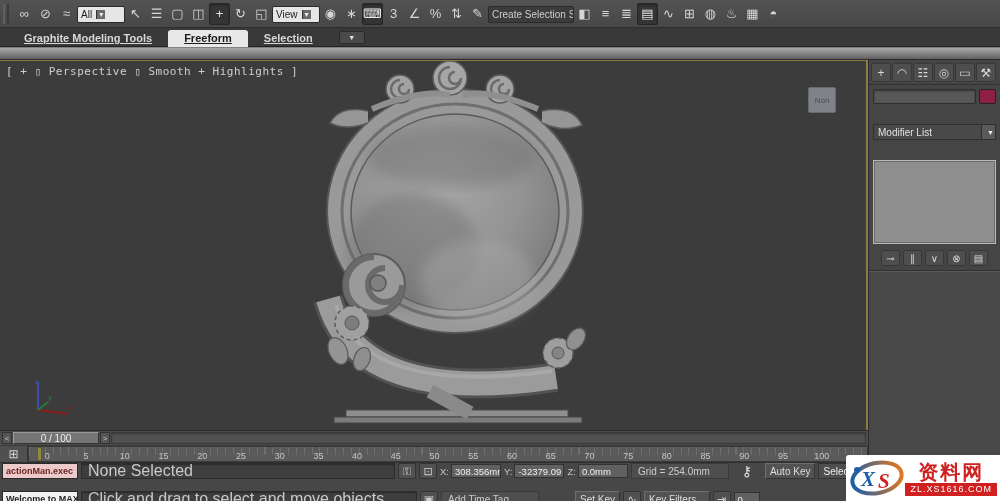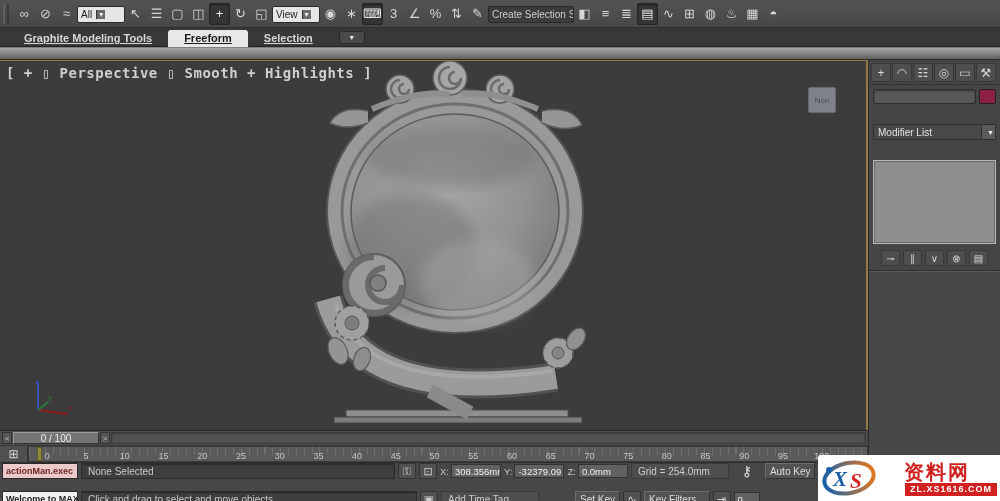--- a/index.html
+++ b/index.html
@@ -20,21 +20,21 @@
   .ribbon-tabs { height:19px; background:#383838; display:flex; align-items:flex-end; padding-left:8px; gap:2px; border-bottom:1px solid #222; }
   .rtab { font-size:11px; font-weight:bold; color:#d8d8d8; padding:2px 16px 3px; border-radius:3px 3px 0 0;text-decoration:underline; }
   .rtab.active { background:#e8e8e8; color:#1a1a1a; }
   .rtab-overflow { width:26px; height:13px; margin:0 0 2px 8px; background:#4a4a4a; border:1px solid #2b2b2b; border-radius:3px; color:#e8e8e8; font-size:7px; display:flex; align-items:center; justify-content:center; }
   .ribbon-strip { height:13px; background:linear-gradient(#a8a8a8,#616161); border-top:1px solid #808080; border-bottom:1px solid #2a2a2a; }
 
   
   .main { display:flex; height:402px; }
   .vp-col { display:flex; flex-direction:column; width:868px; }
   .viewport { position:relative; height:370px; background:#3c3c3c; border-top:1px solid #8f7c44; border-right:2px solid #8f7c44; overflow:hidden; }
-  .vp-label { position:absolute; left:6px; top:4px; font-family:"DejaVu Sans Mono", monospace; font-size:14px; color:#cfcfcf; letter-spacing:0.5px;font-weight:bold; }
+  .vp-label { position:absolute; left:6px; top:4px; font-family:"DejaVu Sans Mono", monospace; font-size:11px; color:#cfcfcf; letter-spacing:0.5px; }
   .vp-float-btn { position:absolute; right:30px; top:26px; width:28px; height:26px; background:#8b9097; opacity:.85; border:1px solid #6f747a; border-radius:2px; font-size:8px; color:#4a4e54; display:flex; align-items:center; justify-content:center; }
   .axis-tripod { position:absolute; left:28px; bottom:14px; }
 
   
   .cmd-panel { width:132px; background:#454545; border-left:1px solid #2c2c2c; display:flex; flex-direction:column; }
   .cp-tabs { display:flex; gap:1px; padding:3px 2px 2px; border-bottom:1px solid #333; }
   .cp-tab { width:20px; height:19px; display:flex; align-items:center; justify-content:center; font-size:12px; color:#d8d8d8; background:#4e4e4e; border:1px solid #383838; border-radius:2px; }
   .cp-namerow { display:flex; gap:3px; padding:4px 4px 2px; align-items:center; }
   .cp-name { flex:1; height:15px; background:#585858; border:1px solid #2e2e2e; border-radius:2px; box-shadow:inset 0 1px 2px #333; }
   .cp-swatch { width:17px; height:15px; border:1px solid #222; border-radius:2px; }
@@ -60,21 +60,21 @@
   .ruler-labels span { font-size:9px; color:#c7c7c7; width:20px; text-align:center; flex:0 0 auto; }
   .frame-marker { position:absolute; left:1%; top:0; width:5px; height:100%; background:#8f8a3c; border:1px solid #5d5a24; }
 
   
   .statusbar { height:39px; background:#474747; border-top:1px solid #2f2f2f; display:flex; flex-direction:column;gap:12px; }
   .sb-row { display:flex; align-items:center; height:20px; gap:3px; padding:0 2px; }
   .sb-row + .sb-row { height:19px; }
   .listener { width:76px; height:16px; font-size:9px; font-weight:bold; display:flex; align-items:center; padding:0 3px; border:1px solid #2a2a2a; overflow:hidden; white-space:nowrap; }
   .listener.pink { background:#eccaca; color:#6b1f1f; }
   .listener.white { background:#f2f2f2; color:#222; }
-  .sb-field { height:16px; background:#3e3e3e; border:1px solid #2c2c2c; box-shadow:inset 0 1px 1px #2c2c2c; color:#c9c9c9; font-size:10px; display:flex; align-items:center; padding:0 6px; overflow:hidden; white-space:nowrap; }
+  .sb-field { height:16px; background:#3e3e3e; border:1px solid #2c2c2c; box-shadow:inset 0 1px 1px #2c2c2c; color:#c9c9c9; font-size:16px; display:flex; align-items:center; padding:0 6px; overflow:hidden; white-space:nowrap; }
   .sb-status { width:314px; }
   .sb-prompt { width:336px; }
   .sb-ic { width:18px; height:16px; display:flex; align-items:center; justify-content:center; font-size:11px; color:#cfcfcf; background:#515151; border:1px solid #333; border-radius:2px; flex:0 0 auto; }
   .coord { display:flex; align-items:center; gap:2px; }
   .coord label { font-size:9.5px; color:#c4c4c4; }
   .coord .val { width:50px; height:14px; background:#616161; border:1px solid #333; color:#f0f0f0; font-size:9.5px; display:flex; align-items:center; padding:0 3px; overflow:hidden; white-space:nowrap; }
   .flatbox { height:16px; background:#4e4e4e; border:1px solid #3a3a3a; color:#cccccc; font-size:10px; display:flex; align-items:center; padding:0 6px; white-space:nowrap; }
   .grid-box { width:98px; }
   .timetag-box { width:98px; }
   .keyicon { width:30px; font-size:14px; color:#e0e0e0; display:flex; justify-content:center; }
@@ -82,21 +82,21 @@
   .sb-dd { width:82px; height:16px; background:#4e4e4e; border:1px solid #333; color:#eee; font-size:10px; display:flex; align-items:center; }
   .sb-dd span { flex:1; padding-left:4px; }
   .sb-dd .arrow { width:12px; height:100%; background:#5a5a5a; border-left:1px solid #333; font-size:7px; display:flex; align-items:center; justify-content:center; }
   .pb { display:flex; gap:2px; }
   .frame-box { width:26px; height:14px; background:#616161; border:1px solid #333; color:#f0f0f0; font-size:9.5px; display:flex; align-items:center; padding:0 3px; }
 
   
   .watermark { position:absolute; right:0; bottom:0; background:#ffffff; display:flex; align-items:center; padding:2px 3px; z-index:50; border-radius:3px 0 0 0; }
   .wm-right { display:flex; flex-direction:column; align-items:center; }
   .wm-cn { font-size:20px; font-weight:bold; color:#d02020; letter-spacing:2px; line-height:22px; }
-  .wm-url { background:#d02020; color:#ffffff; font-size:9px; font-weight:bold; padding:1px 5px; letter-spacing:1px; line-height:11px;margin-left:28px; }
+  .wm-url { background:#d02020; color:#ffffff; font-size:9px; font-weight:normal; padding:1px 5px; letter-spacing:1px; line-height:11px; }
 </style>
 </head>
 <body>
 
 <div class="toolbar">
   <span class="thandle"></span>
   <span>
     
   <span class="ticon">∞</span><span class="ticon">⊘</span><span class="ticon">≈</span><span class="tdd light">All</span><span class="ticon">↖</span><span class="ticon">☰</span><span class="ticon">▢</span><span class="ticon">◫</span><span class="ticon active">+</span><span class="ticon">↻</span><span class="ticon">◱</span><span class="tdd light">View</span><span class="ticon">◉</span><span class="ticon">∗</span><span class="ticon active">⌨</span><span class="ticon">3</span><span class="ticon">∠</span><span class="ticon">%</span><span class="ticon">⇅</span><span class="ticon">✎</span><span class="tdd dark">Create Selection Se</span><span class="ticon">◧</span><span class="ticon">≡</span><span class="ticon">≣</span><span class="ticon active">▤</span><span class="ticon">∿</span><span class="ticon">⊞</span><span class="ticon">◍</span><span class="ticon">♨</span><span class="ticon">▦</span><span class="ticon">◓</span></span>
 </div>

